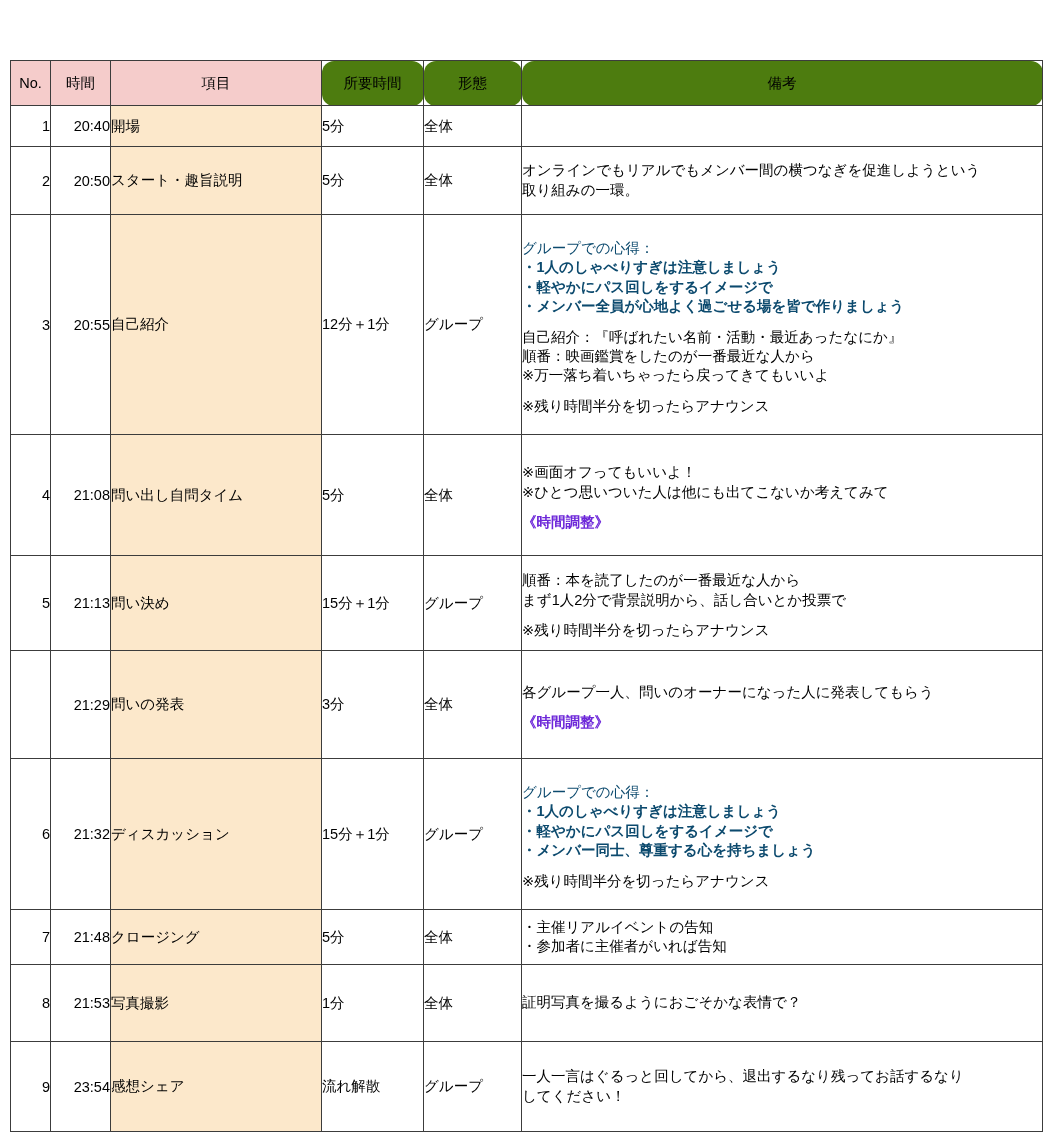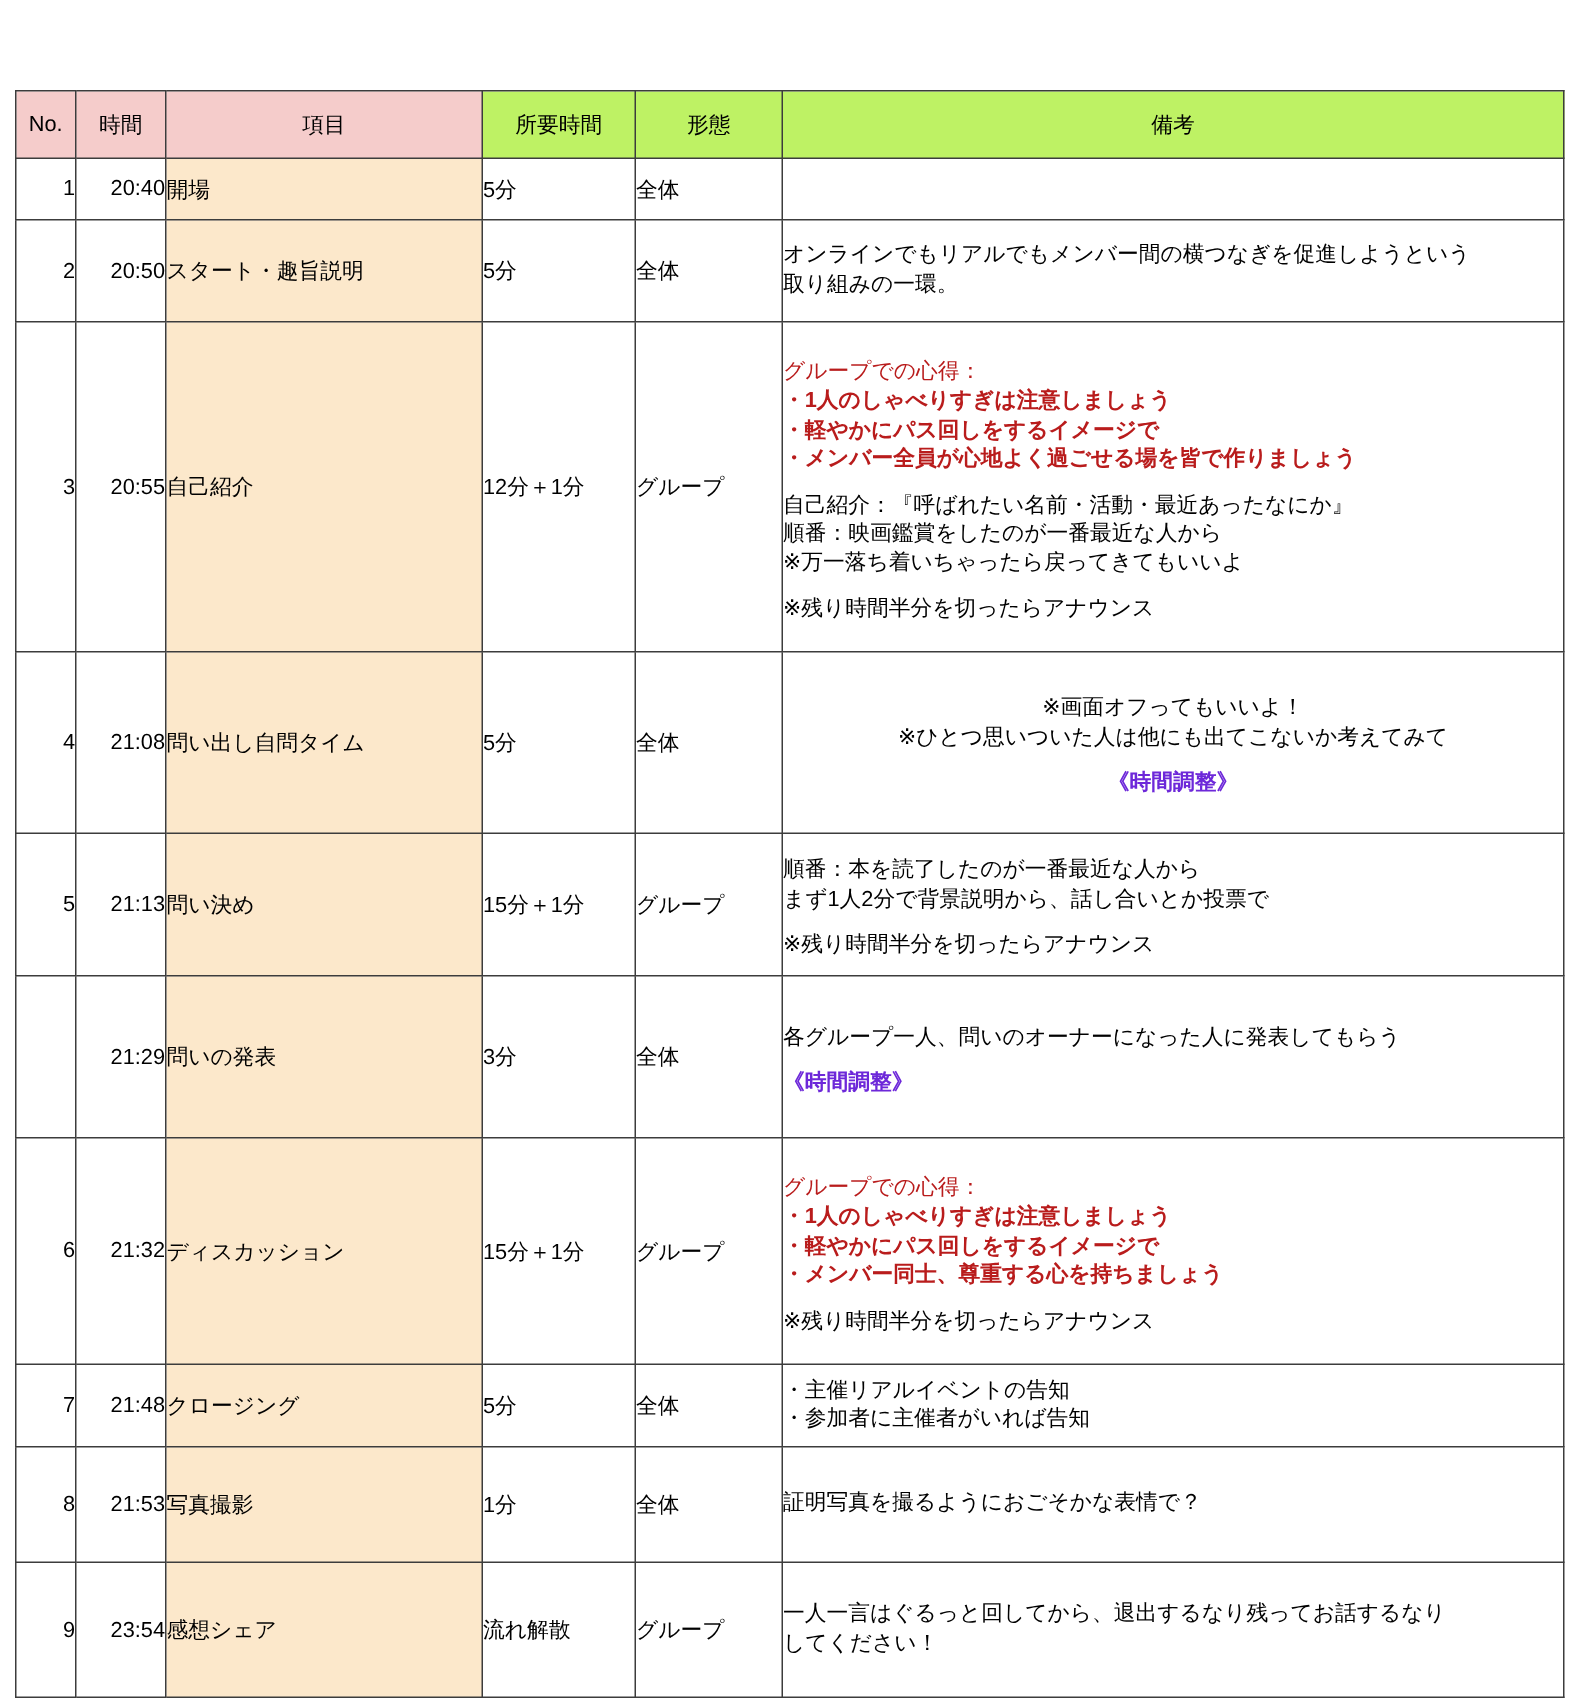--- a/index.html
+++ b/index.html
@@ -56,36 +56,36 @@
     color: #000000;
     box-sizing: border-box;
   }
   
   .hdr {
     height: 45px;
     text-align: center;
     font-size: 15px;
   }
   .hdr-pink { background: #f5cccb; }
-  .hdr-green { background: #bef264; }
+  .hdr-green { background: #4d7c0f; border-radius: 12px; }
   .hdr-no { font-weight: bold; font-size: 16px; }
 
   
   .c-no   { width: 40px;  text-align: right; padding-right: 7px; font-size: 15px; }
   .c-time { width: 60px;  text-align: right; padding-right: 6px; font-size: 15px; }
   .c-item { width: 211px; text-align: left;  padding-left: 6px; background: #fce8cb; font-size: 15px; }
   .c-dur  { width: 102px; text-align: left;  padding-left: 6px; font-size: 15px; }
   .c-form { width: 98px;  text-align: left;  padding-left: 8px; font-size: 15px; }
   .c-rem  { width: 521px; text-align: left;  padding-left: 7px; padding-right: 5px;
             vertical-align: top; font-size: 14.5px; line-height: 1.34; }
 
   .c-rem.mid { vertical-align: middle; }
 
   
-  .t-red    { color: #b91c1c; }
+  .t-red    { color: #0c4a6e; }
   .t-purple { color: #6d28d9; font-weight: bold; }
   .t-black  { color: #000000; }
   .blank-line { display: block; height: 0.75em; }
 </style>
 </head>
 <body>
 
 <div id="sheet">
 
 
@@ -146,21 +146,21 @@
             <span class="blank-line"></span>
             <span class="t-black" style="display: block; white-space: nowrap;">※残り時間半分を切ったらアナウンス</span>
           </td>
         </tr>
         <tr style="height: 121px;">
           <td class="c-no">4</td>
           <td class="c-time">21:08</td>
           <td class="c-item">問い出し自問タイム</td>
           <td class="c-dur">5分</td>
           <td class="c-form">全体</td>
-          <td class="c-rem" style="padding-top: 6px; text-align: center;">
+          <td class="c-rem" style="padding-top: 6px;">
             <span class="t-black" style="display: block; white-space: nowrap;">※画面オフってもいいよ！</span>
             <span class="t-black" style="display: block; white-space: nowrap;">※ひとつ思いついた人は他にも出てこないか考えてみて</span>
             <span class="blank-line"></span>
             <span class="t-purple b" style="display: block; white-space: nowrap; font-weight: bold;">《時間調整》</span>
           </td>
         </tr>
         <tr style="height: 95px;">
           <td class="c-no">5</td>
           <td class="c-time">21:13</td>
           <td class="c-item">問い決め</td>

